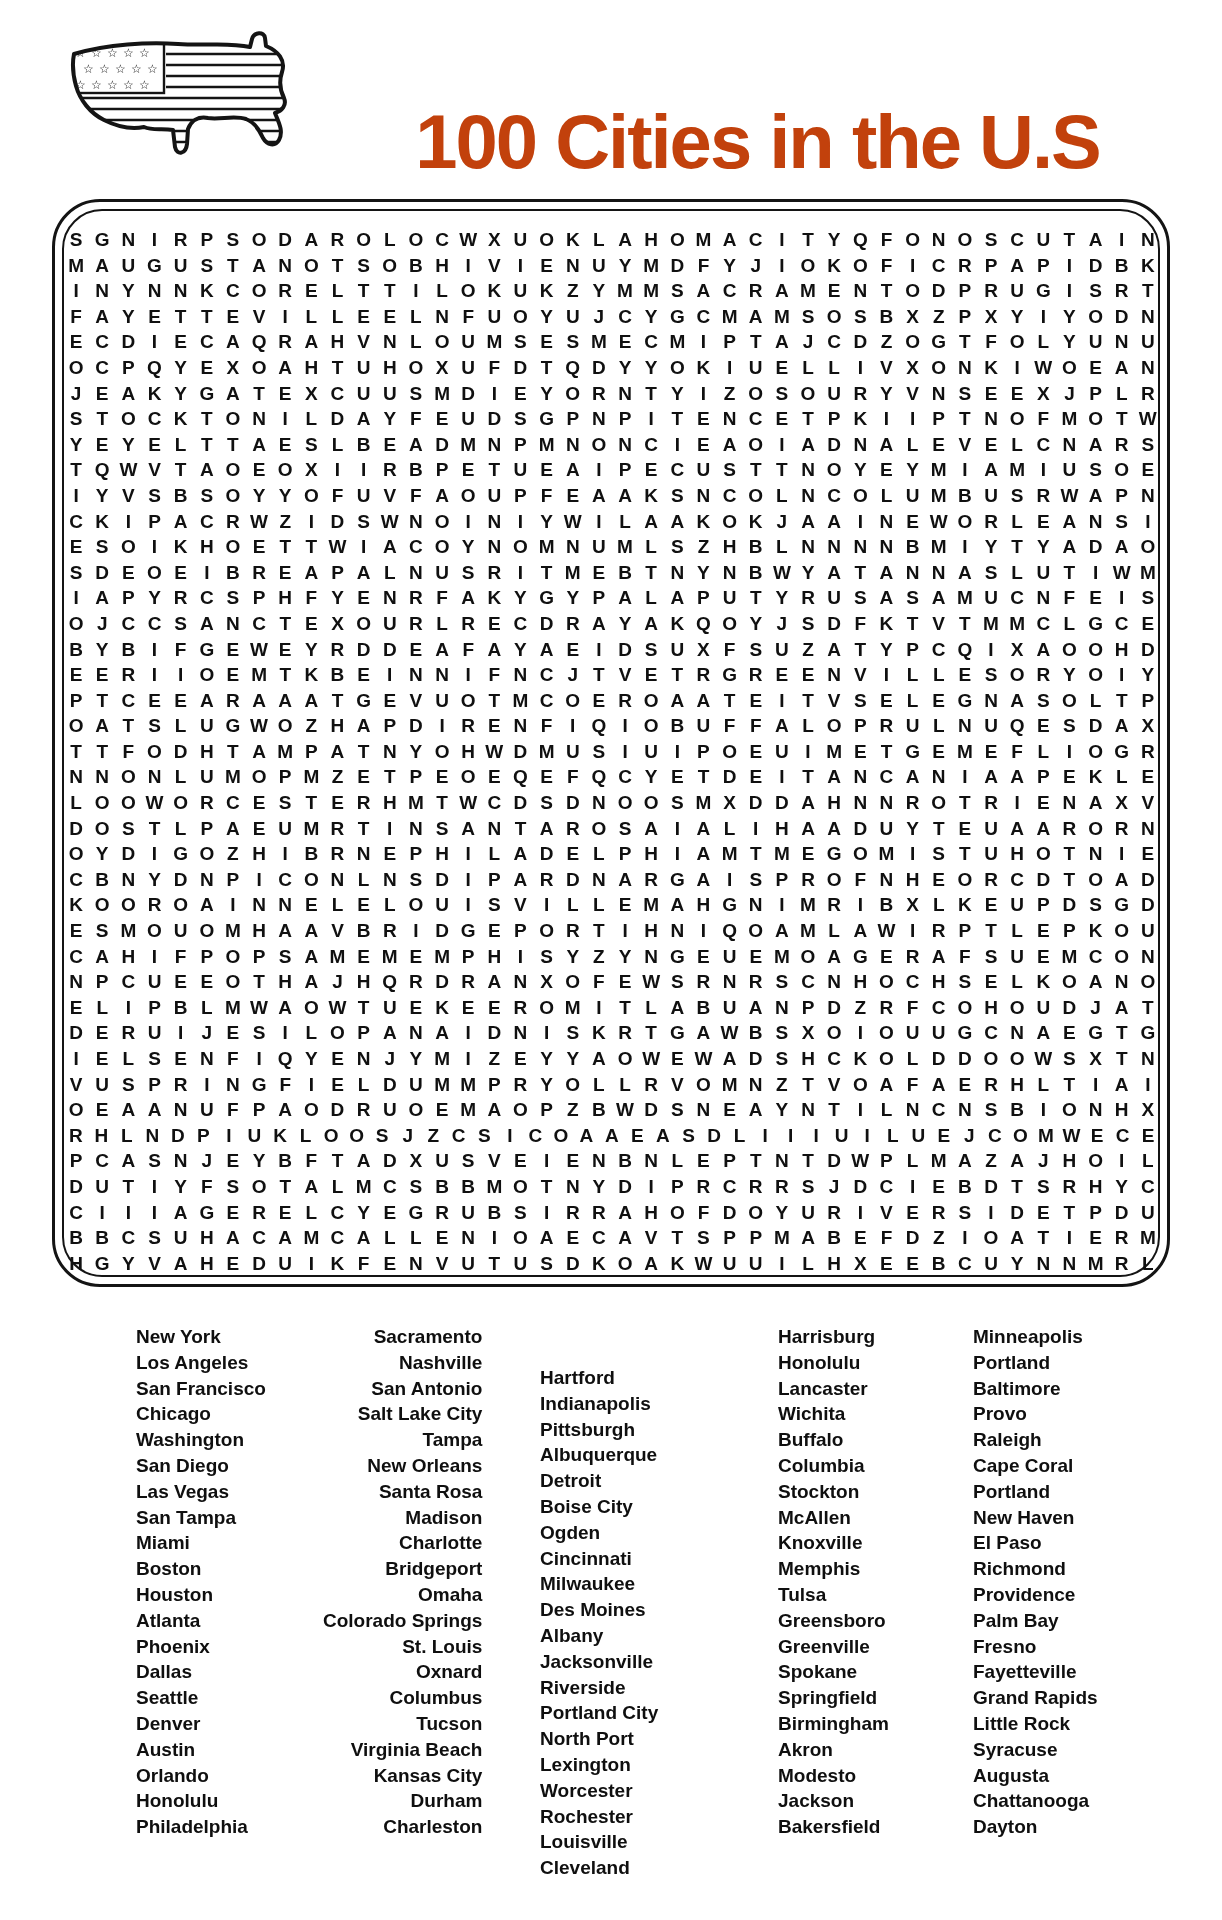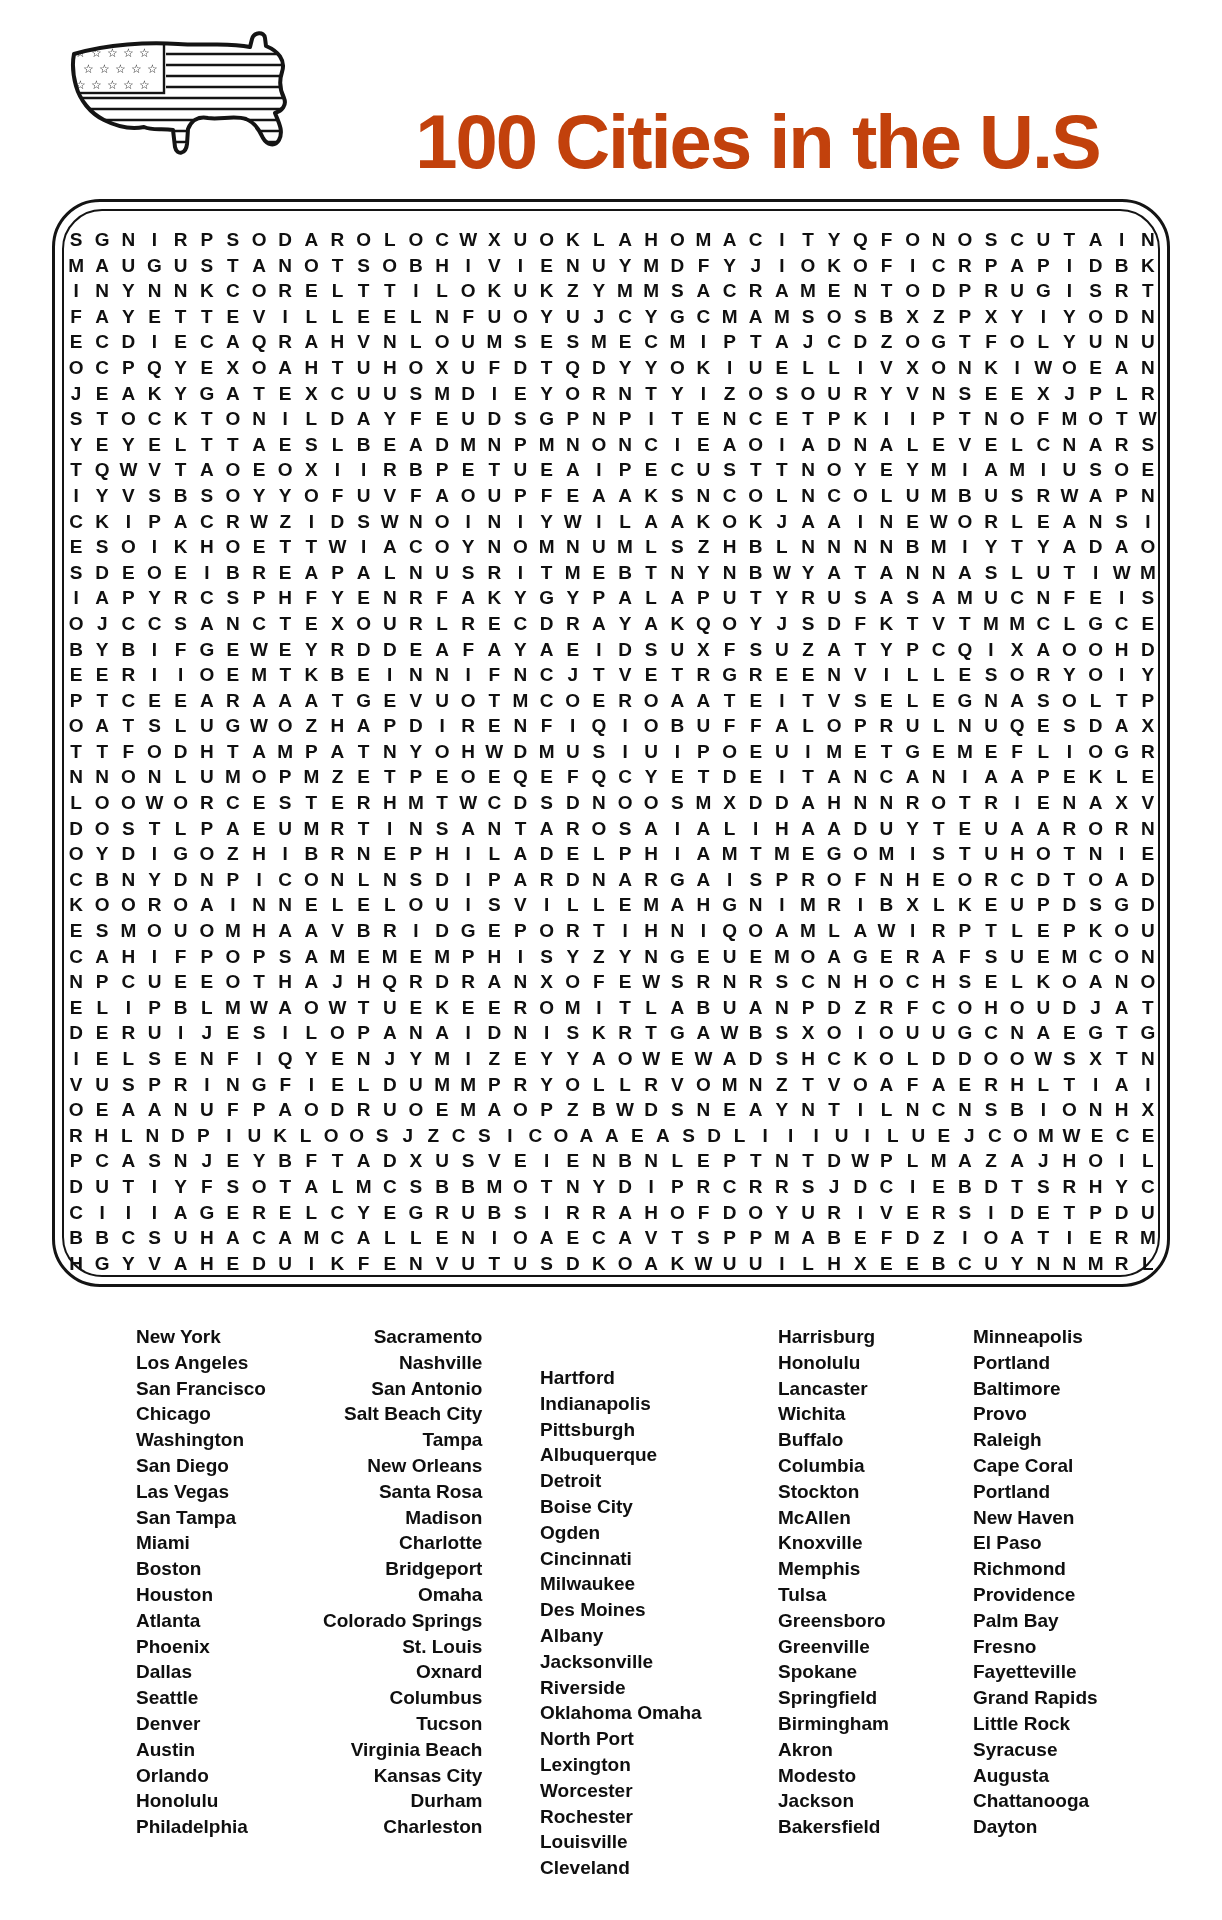--- a/index.html
+++ b/index.html
@@ -1930,21 +1930,21 @@
         <div class="word-item">Denver</div>
         <div class="word-item">Austin</div>
         <div class="word-item">Orlando</div>
         <div class="word-item">Honolulu</div>
         <div class="word-item">Philadelphia</div>
       </div>
       <div class="word-col word-col-1">
         <div class="word-item">Sacramento</div>
         <div class="word-item">Nashville</div>
         <div class="word-item">San Antonio</div>
-        <div class="word-item">Salt Beach City</div>
+        <div class="word-item">Salt Lake City</div>
         <div class="word-item">Tampa</div>
         <div class="word-item">New Orleans</div>
         <div class="word-item">Santa Rosa</div>
         <div class="word-item">Madison</div>
         <div class="word-item">Charlotte</div>
         <div class="word-item">Bridgeport</div>
         <div class="word-item">Omaha</div>
         <div class="word-item">Colorado Springs</div>
         <div class="word-item">St. Louis</div>
         <div class="word-item">Oxnard</div>
@@ -1962,21 +1962,21 @@
         <div class="word-item">Albuquerque</div>
         <div class="word-item">Detroit</div>
         <div class="word-item">Boise City</div>
         <div class="word-item">Ogden</div>
         <div class="word-item">Cincinnati</div>
         <div class="word-item">Milwaukee</div>
         <div class="word-item">Des Moines</div>
         <div class="word-item">Albany</div>
         <div class="word-item">Jacksonville</div>
         <div class="word-item">Riverside</div>
-        <div class="word-item">Oklahoma Omaha</div>
+        <div class="word-item">Portland City</div>
         <div class="word-item">North Port</div>
         <div class="word-item">Lexington</div>
         <div class="word-item">Worcester</div>
         <div class="word-item">Rochester</div>
         <div class="word-item">Louisville</div>
         <div class="word-item">Cleveland</div>
       </div>
       <div class="word-col word-col-3">
         <div class="word-item">Harrisburg</div>
         <div class="word-item">Honolulu</div>

